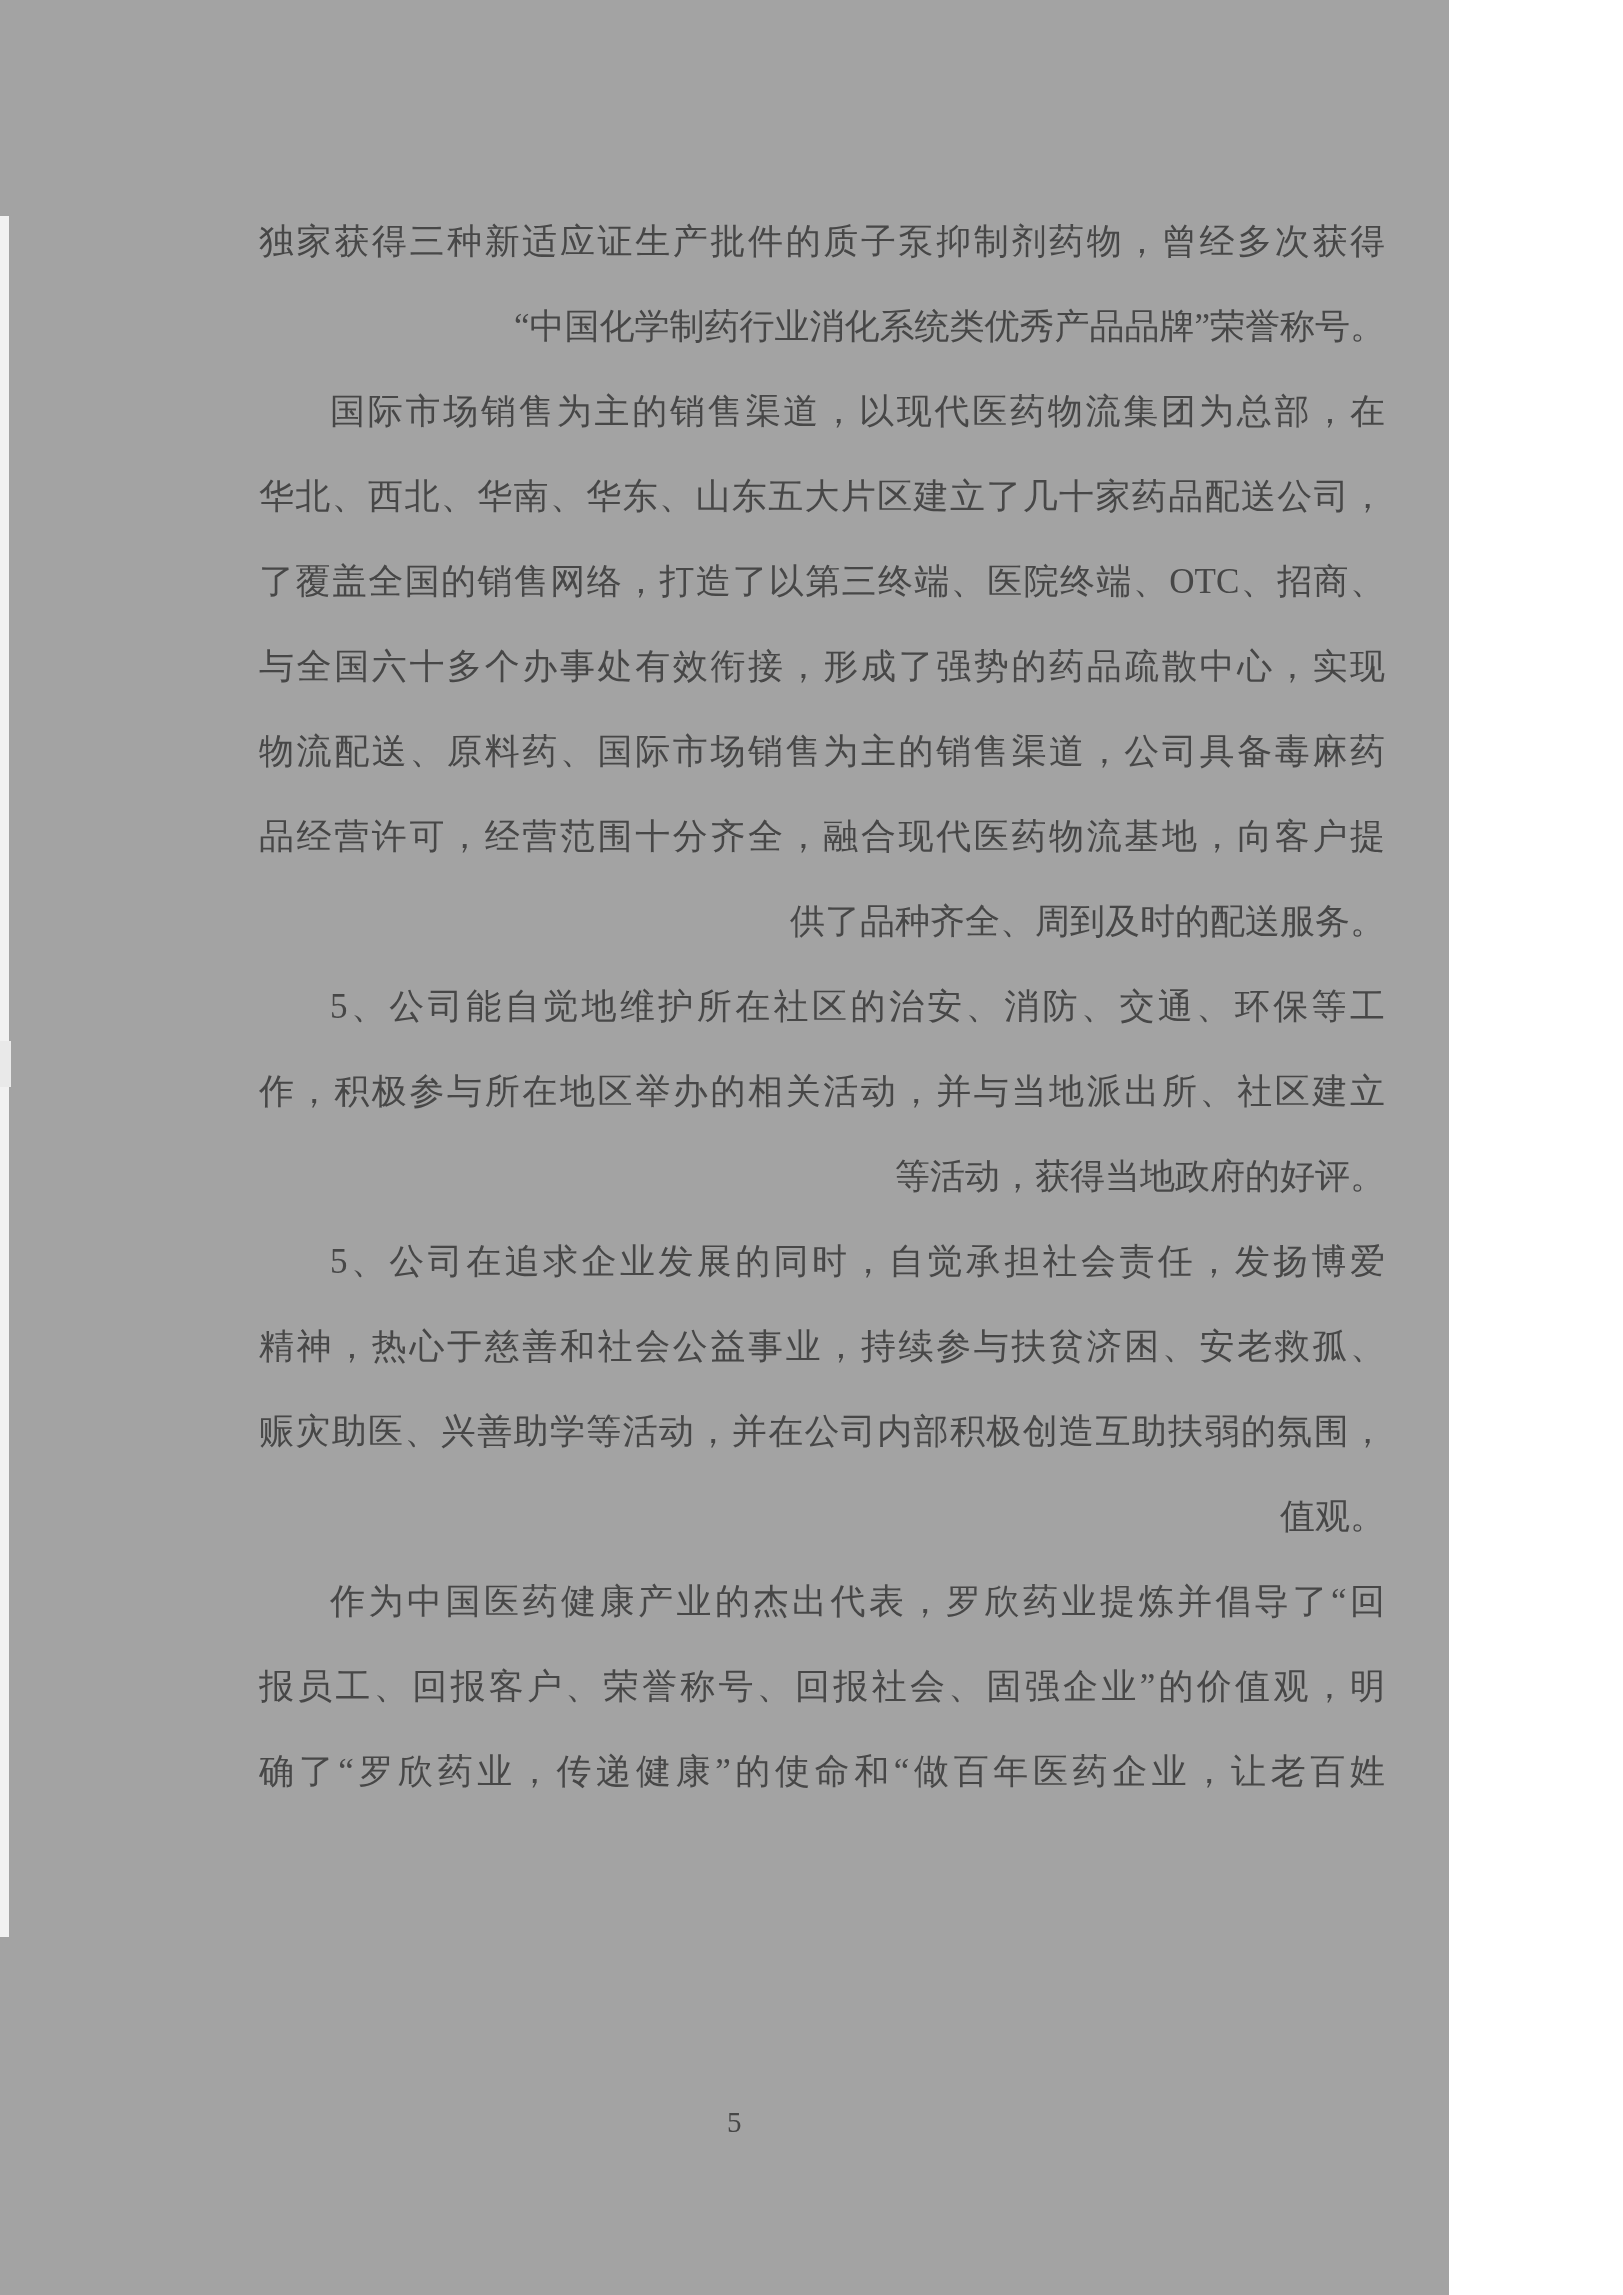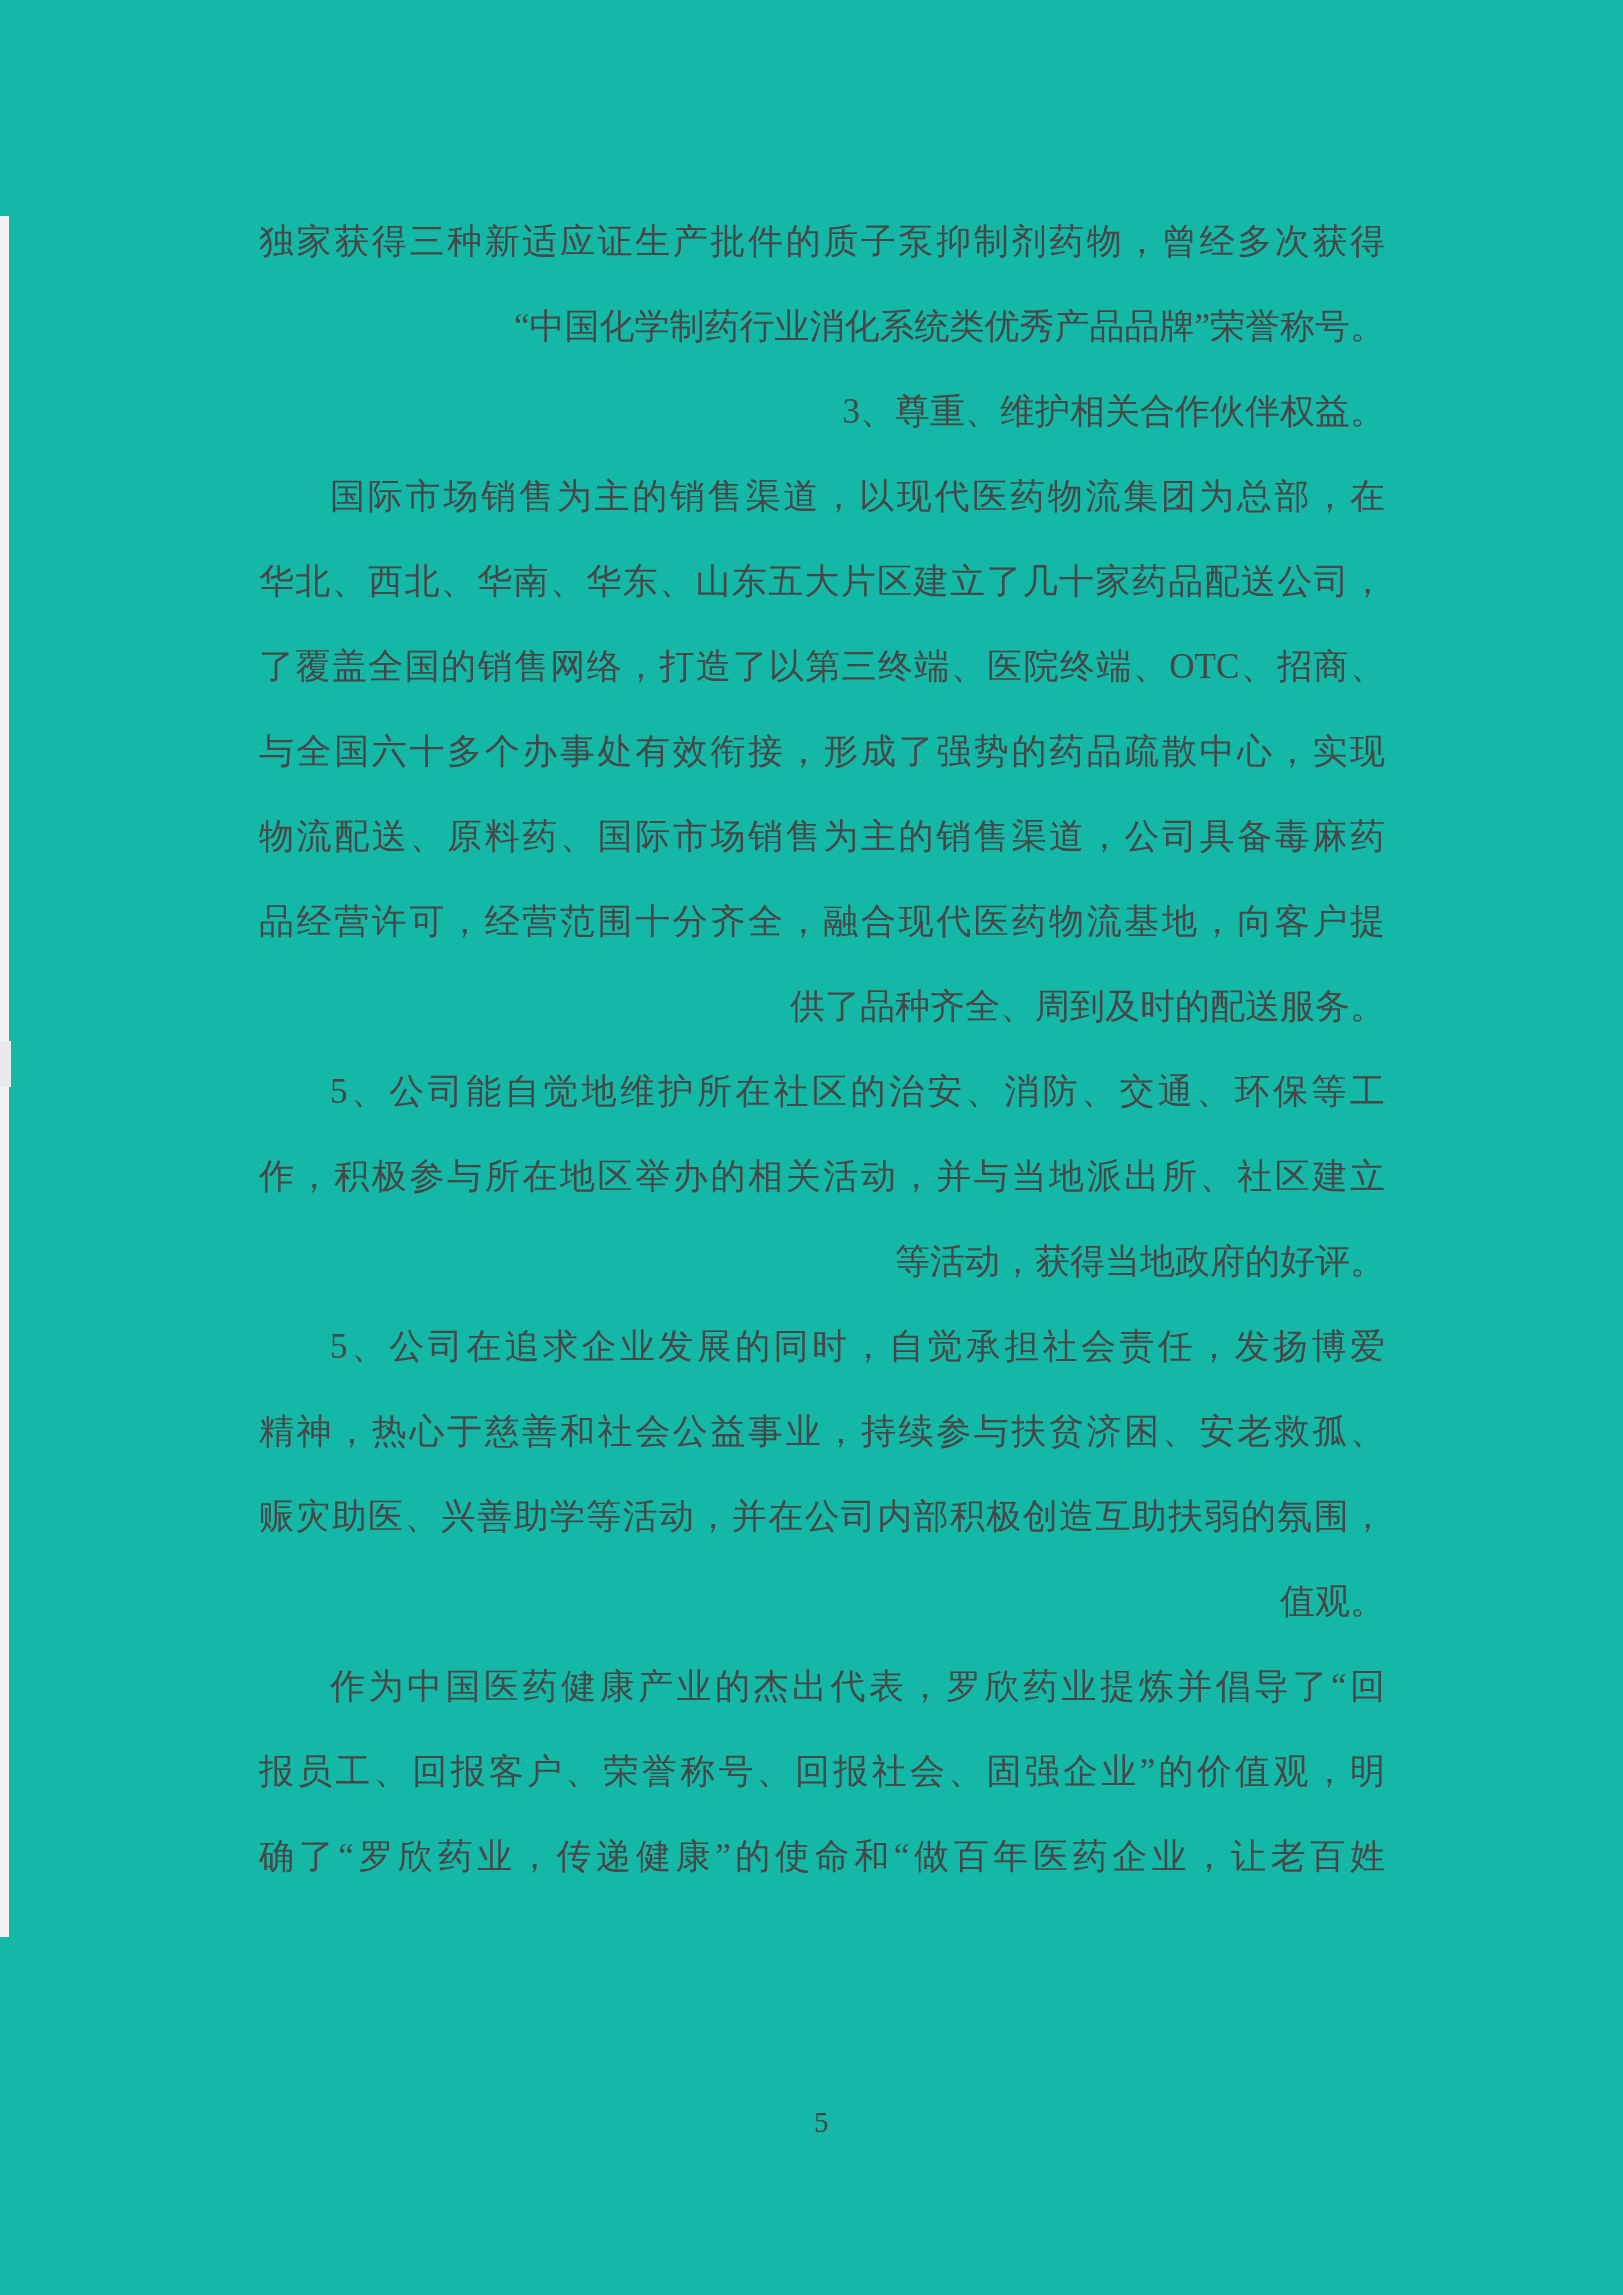--- a/index.html
+++ b/index.html
@@ -2,25 +2,26 @@
 <html style="font-size:10.5px"><head>
 <meta charset="utf-8">
 <style>
   html, body {
     margin: 0;
     padding: 0;
     background: #ffffff;
   }
   .page {
     position: relative;
-    width: 1623px;
+    width: 1421px;
     height: 2295px;
-    background: #14b8a6;
+    background: #a3a3a3;
     overflow: hidden;
     font-family: "Liberation Serif", "DejaVu Serif", serif;
+    padding-left: 28px;
   }
   
   .scan-edge {
     position: absolute;
     left: 0;
     top: 216px;
     width: 9.2px;
     height: 1721px;
     background: #f1f1f1;
   }
@@ -77,21 +78,20 @@
 <body>
 
 <div class="page">
 
   <div class="scan-edge"></div>
   <div class="scan-edge-dark"></div>
 
   <div class="textblock">
     <div class="line j">独家获得三种新适应证生产批件的质子泵抑制剂药物，曾经多次获得</div>
     <div class="line end">“中国化学制药行业消化系统类优秀产品品牌”荣誉称号。</div>
-    <div class="line end ind">3、尊重、维护相关合作伙伴权益。</div>
     <div class="line j ind">国际市场销售为主的销售渠道，以现代医药物流集团为总部，在</div>
     <div class="line j">华北、西北、华南、华东、山东五大片区建立了几十家药品配送公司，</div>
     <div class="line j">了覆盖全国的销售网络，打造了以第三终端、医院终端、OTC、招商、</div>
     <div class="line j">与全国六十多个办事处有效衔接，形成了强势的药品疏散中心，实现</div>
     <div class="line j">物流配送、原料药、国际市场销售为主的销售渠道，公司具备毒麻药</div>
     <div class="line j">品经营许可，经营范围十分齐全，融合现代医药物流基地，向客户提</div>
     <div class="line end">供了品种齐全、周到及时的配送服务。</div>
     <div class="line j ind">5、公司能自觉地维护所在社区的治安、消防、交通、环保等工</div>
     <div class="line j">作，积极参与所在地区举办的相关活动，并与当地派出所、社区建立</div>
     <div class="line end">等活动，获得当地政府的好评。</div>

